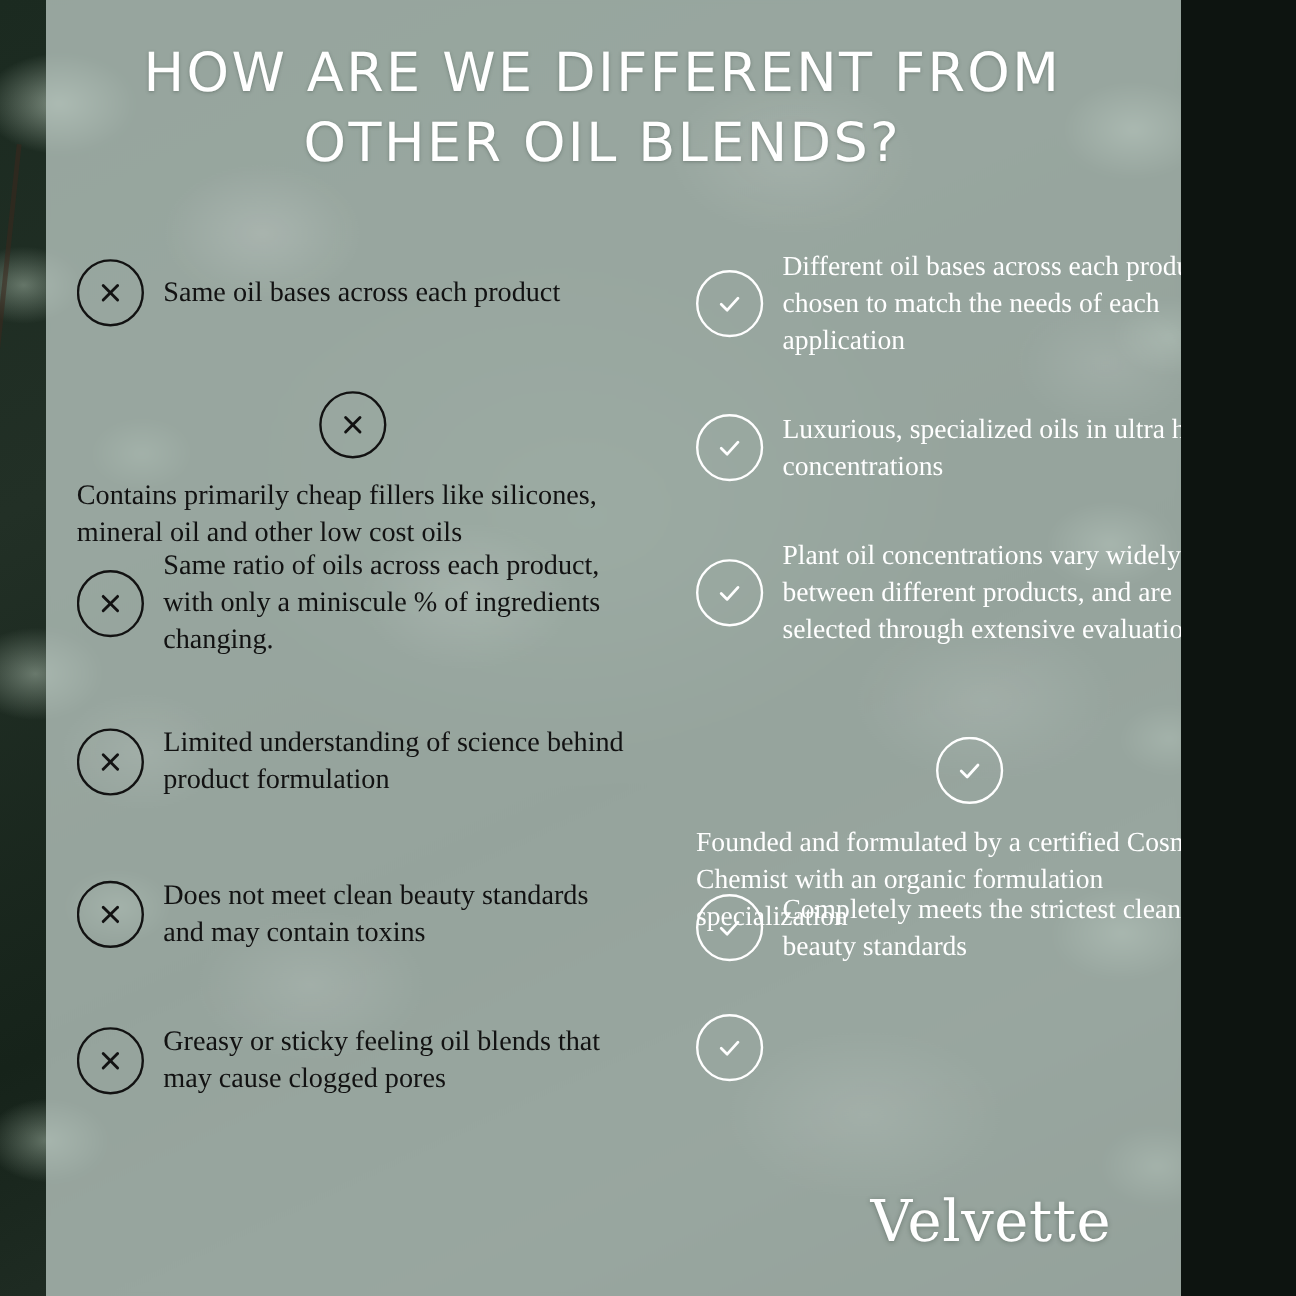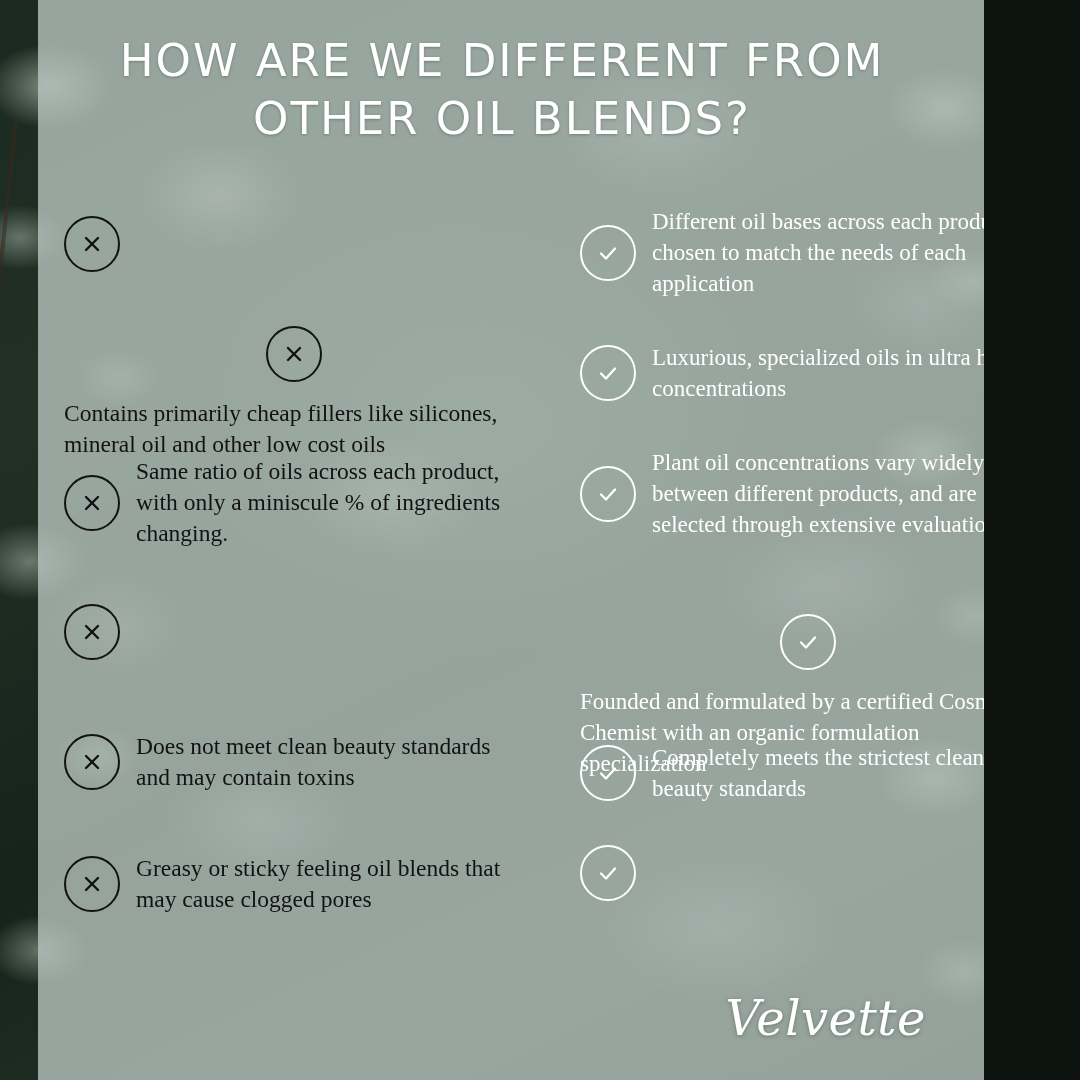--- a/index.html
+++ b/index.html
@@ -125,21 +125,20 @@
   .col-right .row-text { color: #ffffff; }
   .col-right .row-text { font-size: 23px; line-height: 31px; }
 
   
   .brand {
     position: absolute;
     right: 58px;
     bottom: 34px;
     color: #ffffff;
     font-family: "DejaVu Serif", serif;
-    font-style: italic;
     font-size: 48px;
     letter-spacing: 0.5px;
     text-shadow: 0 1px 4px rgba(40,55,45,0.4);
   }
 </style>
 </head>
 <body>
 
 <div class="canvas">
 
@@ -157,20 +156,21 @@
 
   <div class="col col-left">
 
     <div class="row" style="top:36px; width:460px;">
       <div class="icon-circle cross">
         <svg width="22" height="22" viewBox="0 0 22 22" aria-hidden="true">
           <line x1="5" y1="5" x2="17" y2="17" stroke="#121212" stroke-width="2.4" stroke-linecap="round"></line>
           <line x1="17" y1="5" x2="5" y2="17" stroke="#121212" stroke-width="2.4" stroke-linecap="round"></line>
         </svg>
       </div>
+      <div class="row-text">Same oil bases across each product</div>
     </div>
 
     <div class="row" style="top:146px; width:460px;flex-direction:column;">
       <div class="icon-circle cross">
         <svg width="22" height="22" viewBox="0 0 22 22" aria-hidden="true">
           <line x1="5" y1="5" x2="17" y2="17" stroke="#121212" stroke-width="2.4" stroke-linecap="round"></line>
           <line x1="17" y1="5" x2="5" y2="17" stroke="#121212" stroke-width="2.4" stroke-linecap="round"></line>
         </svg>
       </div>
       <div class="row-text">Contains primarily cheap fillers like silicones, mineral oil and other low cost oils</div>
@@ -186,20 +186,21 @@
       <div class="row-text">Same ratio of oils across each product, with only a miniscule % of ingredients changing.</div>
     </div>
 
     <div class="row" style="top:424px; width:460px;">
       <div class="icon-circle cross">
         <svg width="22" height="22" viewBox="0 0 22 22" aria-hidden="true">
           <line x1="5" y1="5" x2="17" y2="17" stroke="#121212" stroke-width="2.4" stroke-linecap="round"></line>
           <line x1="17" y1="5" x2="5" y2="17" stroke="#121212" stroke-width="2.4" stroke-linecap="round"></line>
         </svg>
       </div>
+      <div class="row-text">Limited understanding of science behind product formulation</div>
     </div>
 
     <div class="row" style="top:551px; width:460px;">
       <div class="icon-circle cross">
         <svg width="22" height="22" viewBox="0 0 22 22" aria-hidden="true">
           <line x1="5" y1="5" x2="17" y2="17" stroke="#121212" stroke-width="2.4" stroke-linecap="round"></line>
           <line x1="17" y1="5" x2="5" y2="17" stroke="#121212" stroke-width="2.4" stroke-linecap="round"></line>
         </svg>
       </div>
       <div class="row-text">Does not meet clean beauty standards and may contain toxins</div>

